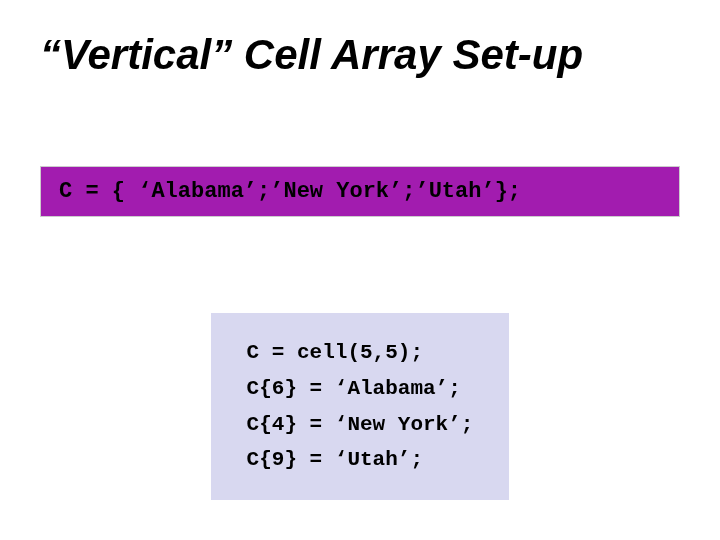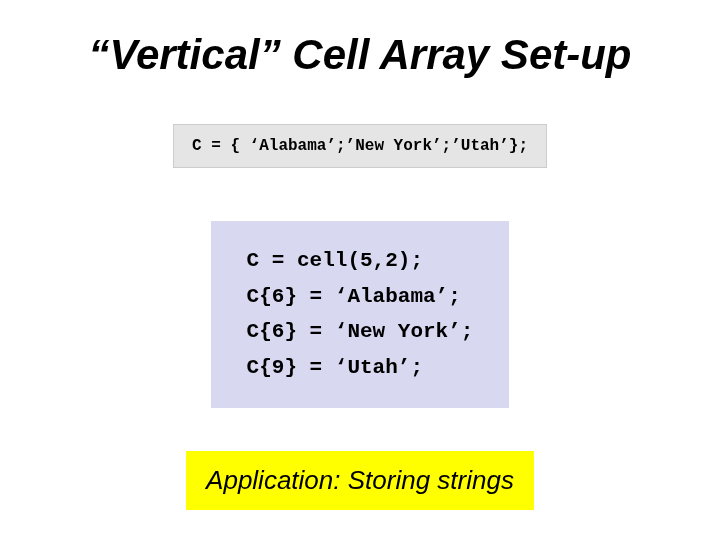--- a/index.html
+++ b/index.html
@@ -17,38 +17,37 @@
     }
 
     .slide {
       width: 720px;
       height: 540px;
       background: #ffffff;
       padding: 30px 40px 30px 40px;
       display: flex;
       flex-direction: column;
       justify-content: space-between;
-      align-items: center;
     }
 
     .title {
       font-size: 42px;
       font-weight: bold;
       color: #000000;
       font-style: italic;
       margin-bottom: 10px;
       line-height: 1.2;
     }
 
     .code-line-top {
-      background: #e5e5e5;
+      background: #a21caf;
       border: 1px solid #cccccc;
       padding: 12px 18px;
       font-family: 'Courier New', Courier, monospace;
-      font-size: 16px;
+      font-size: 22px;
       font-weight: bold;
       color: #000000;
       margin-bottom: 0px;
     }
 
     .code-block-container {
       display: flex;
       justify-content: center;
       margin: 20px 0 10px 0;
     }
@@ -85,24 +84,21 @@
   <div class="title">
     <span>“</span><span>Vertical</span><span>”</span><span> Cell Array Set-up</span>
   </div>
 
   <div class="code-line-top">
     <span>C = {  ‘Alabama’;’New York’;’Utah’};</span>
   </div>
 
   <div class="code-block-container">
     <div class="code-block">
-      <div class="code-row"><span>C = cell(5,2);</span></div>
+      <div class="code-row"><span>C = cell(5,5);</span></div>
       <div class="code-row"><span>C{6} = ‘Alabama’;</span></div>
-      <div class="code-row"><span>C{6} = ‘New York’;</span></div>
+      <div class="code-row"><span>C{4} = ‘New York’;</span></div>
       <div class="code-row"><span>C{9} = ‘Utah’;</span></div>
     </div>
   </div>
 
-  <div class="bottom-bar">
-    <span>Application: Storing strings</span>
-  </div>
 
 </div>
 
 </body></html>

